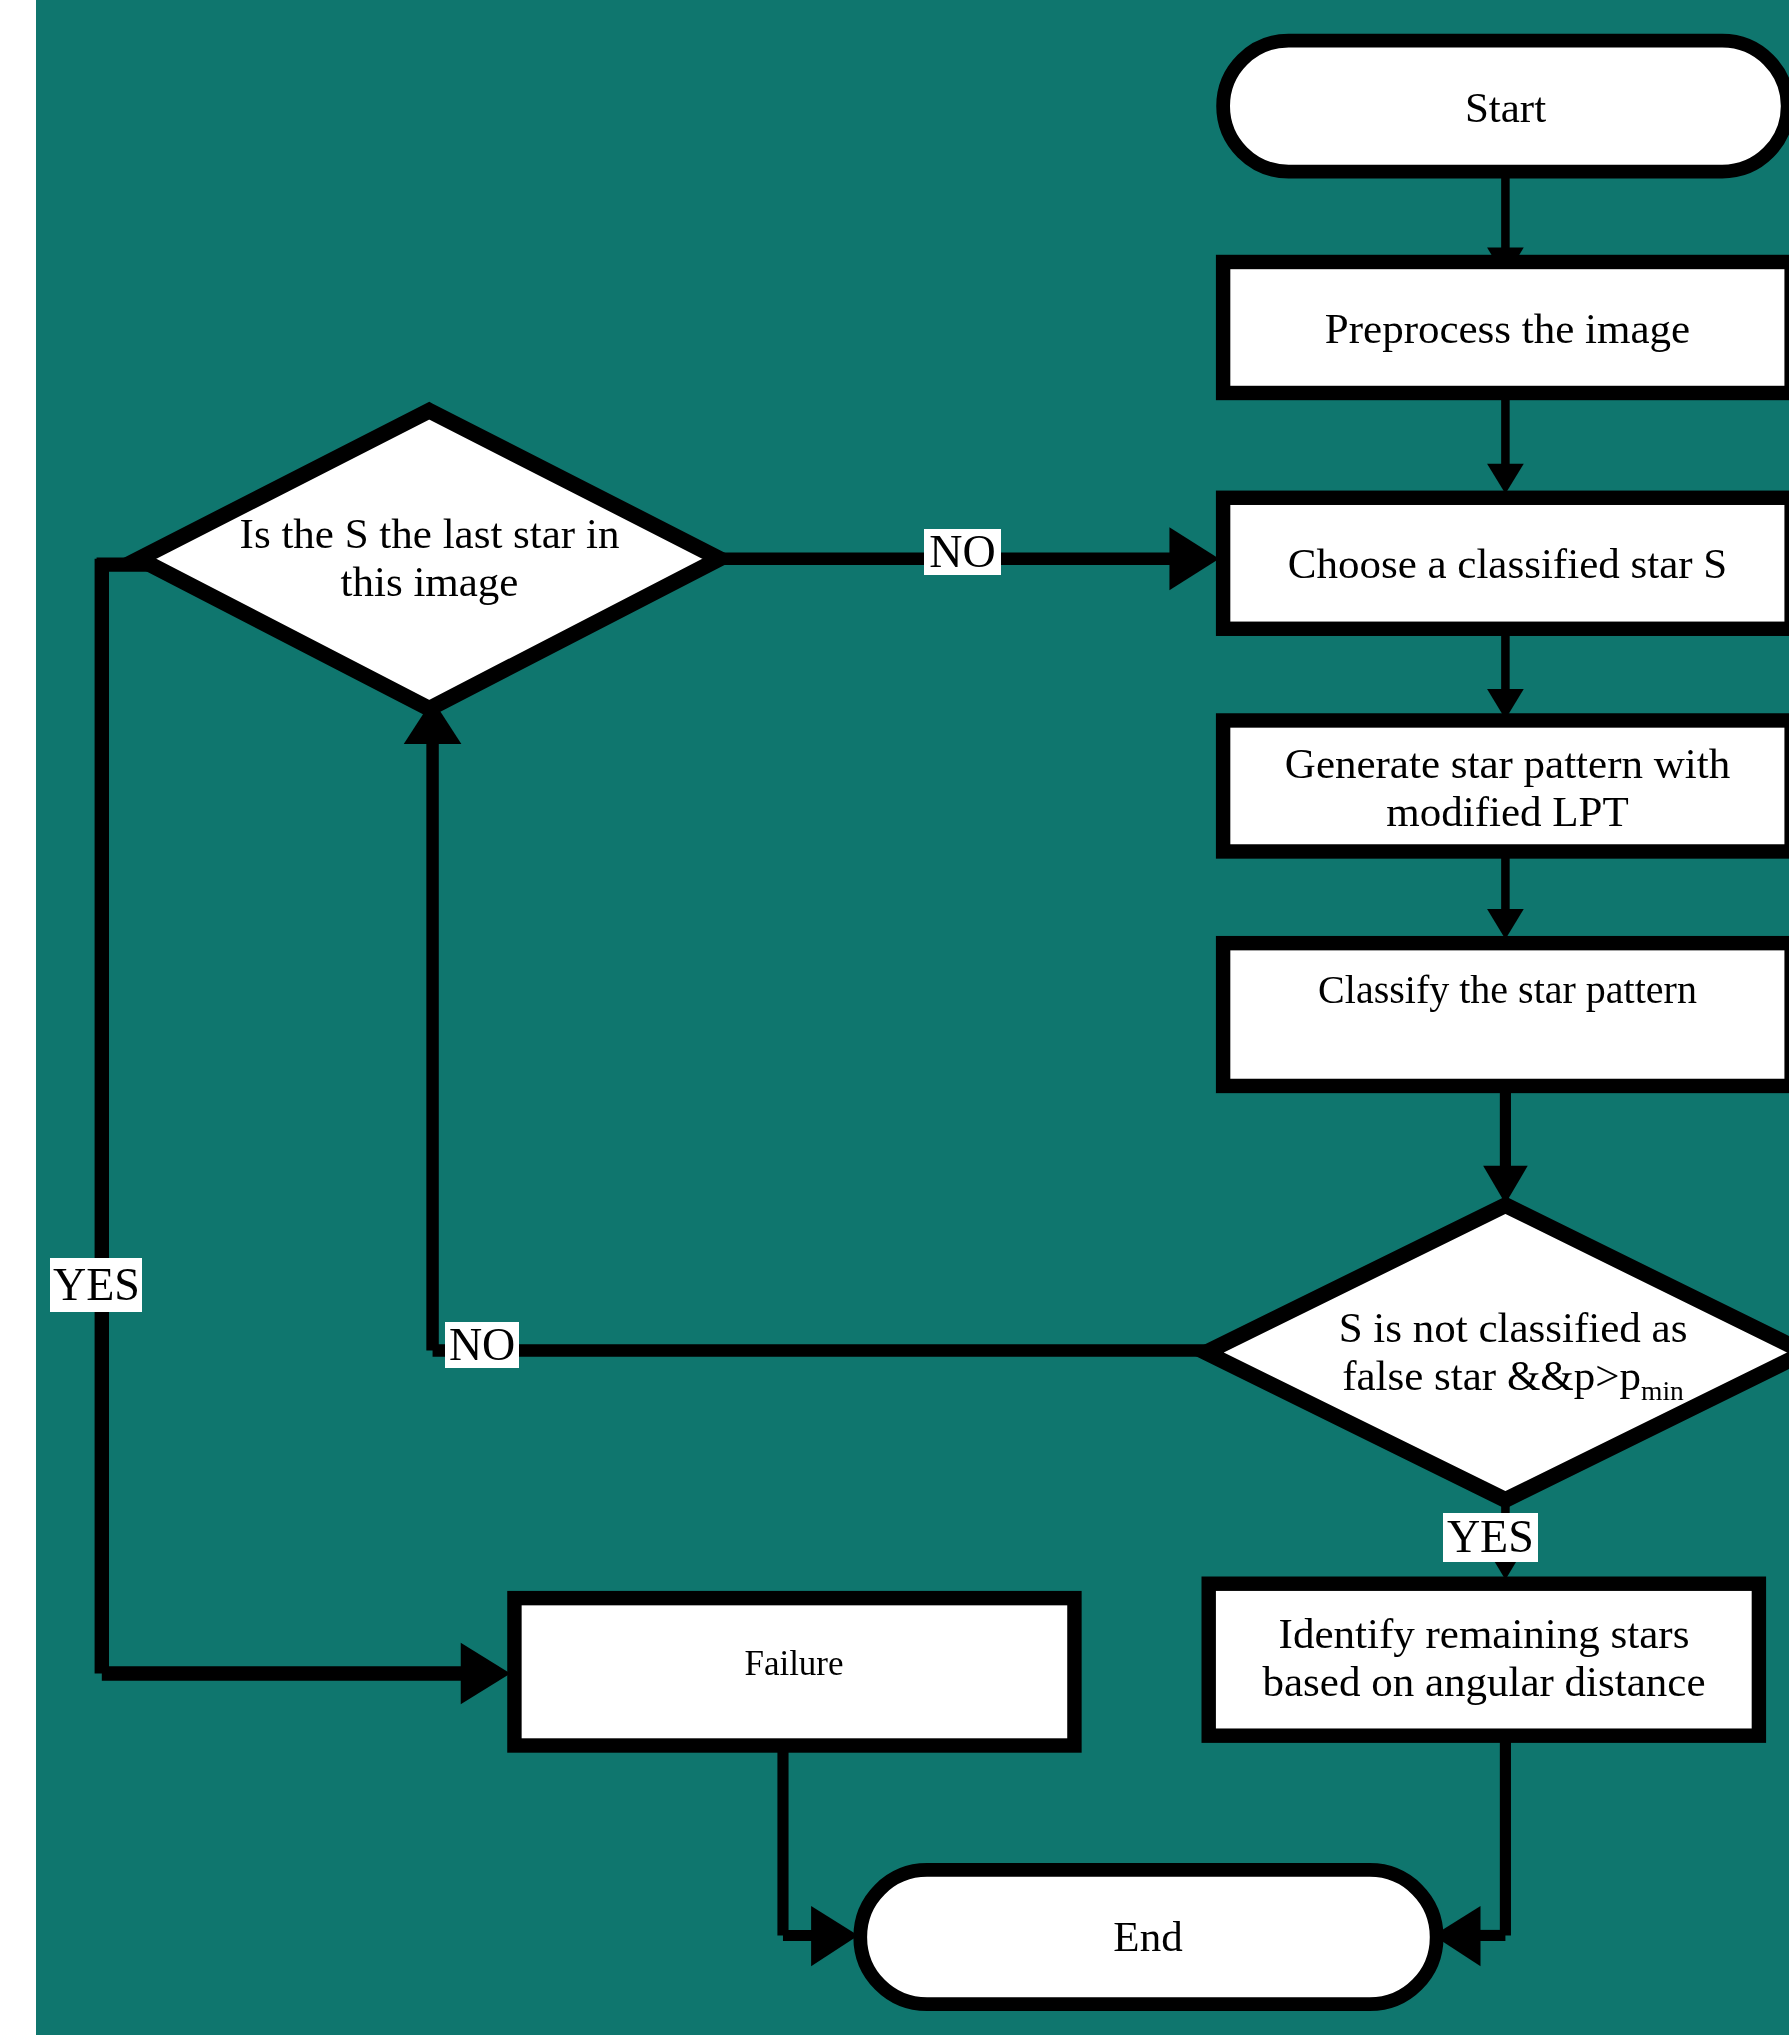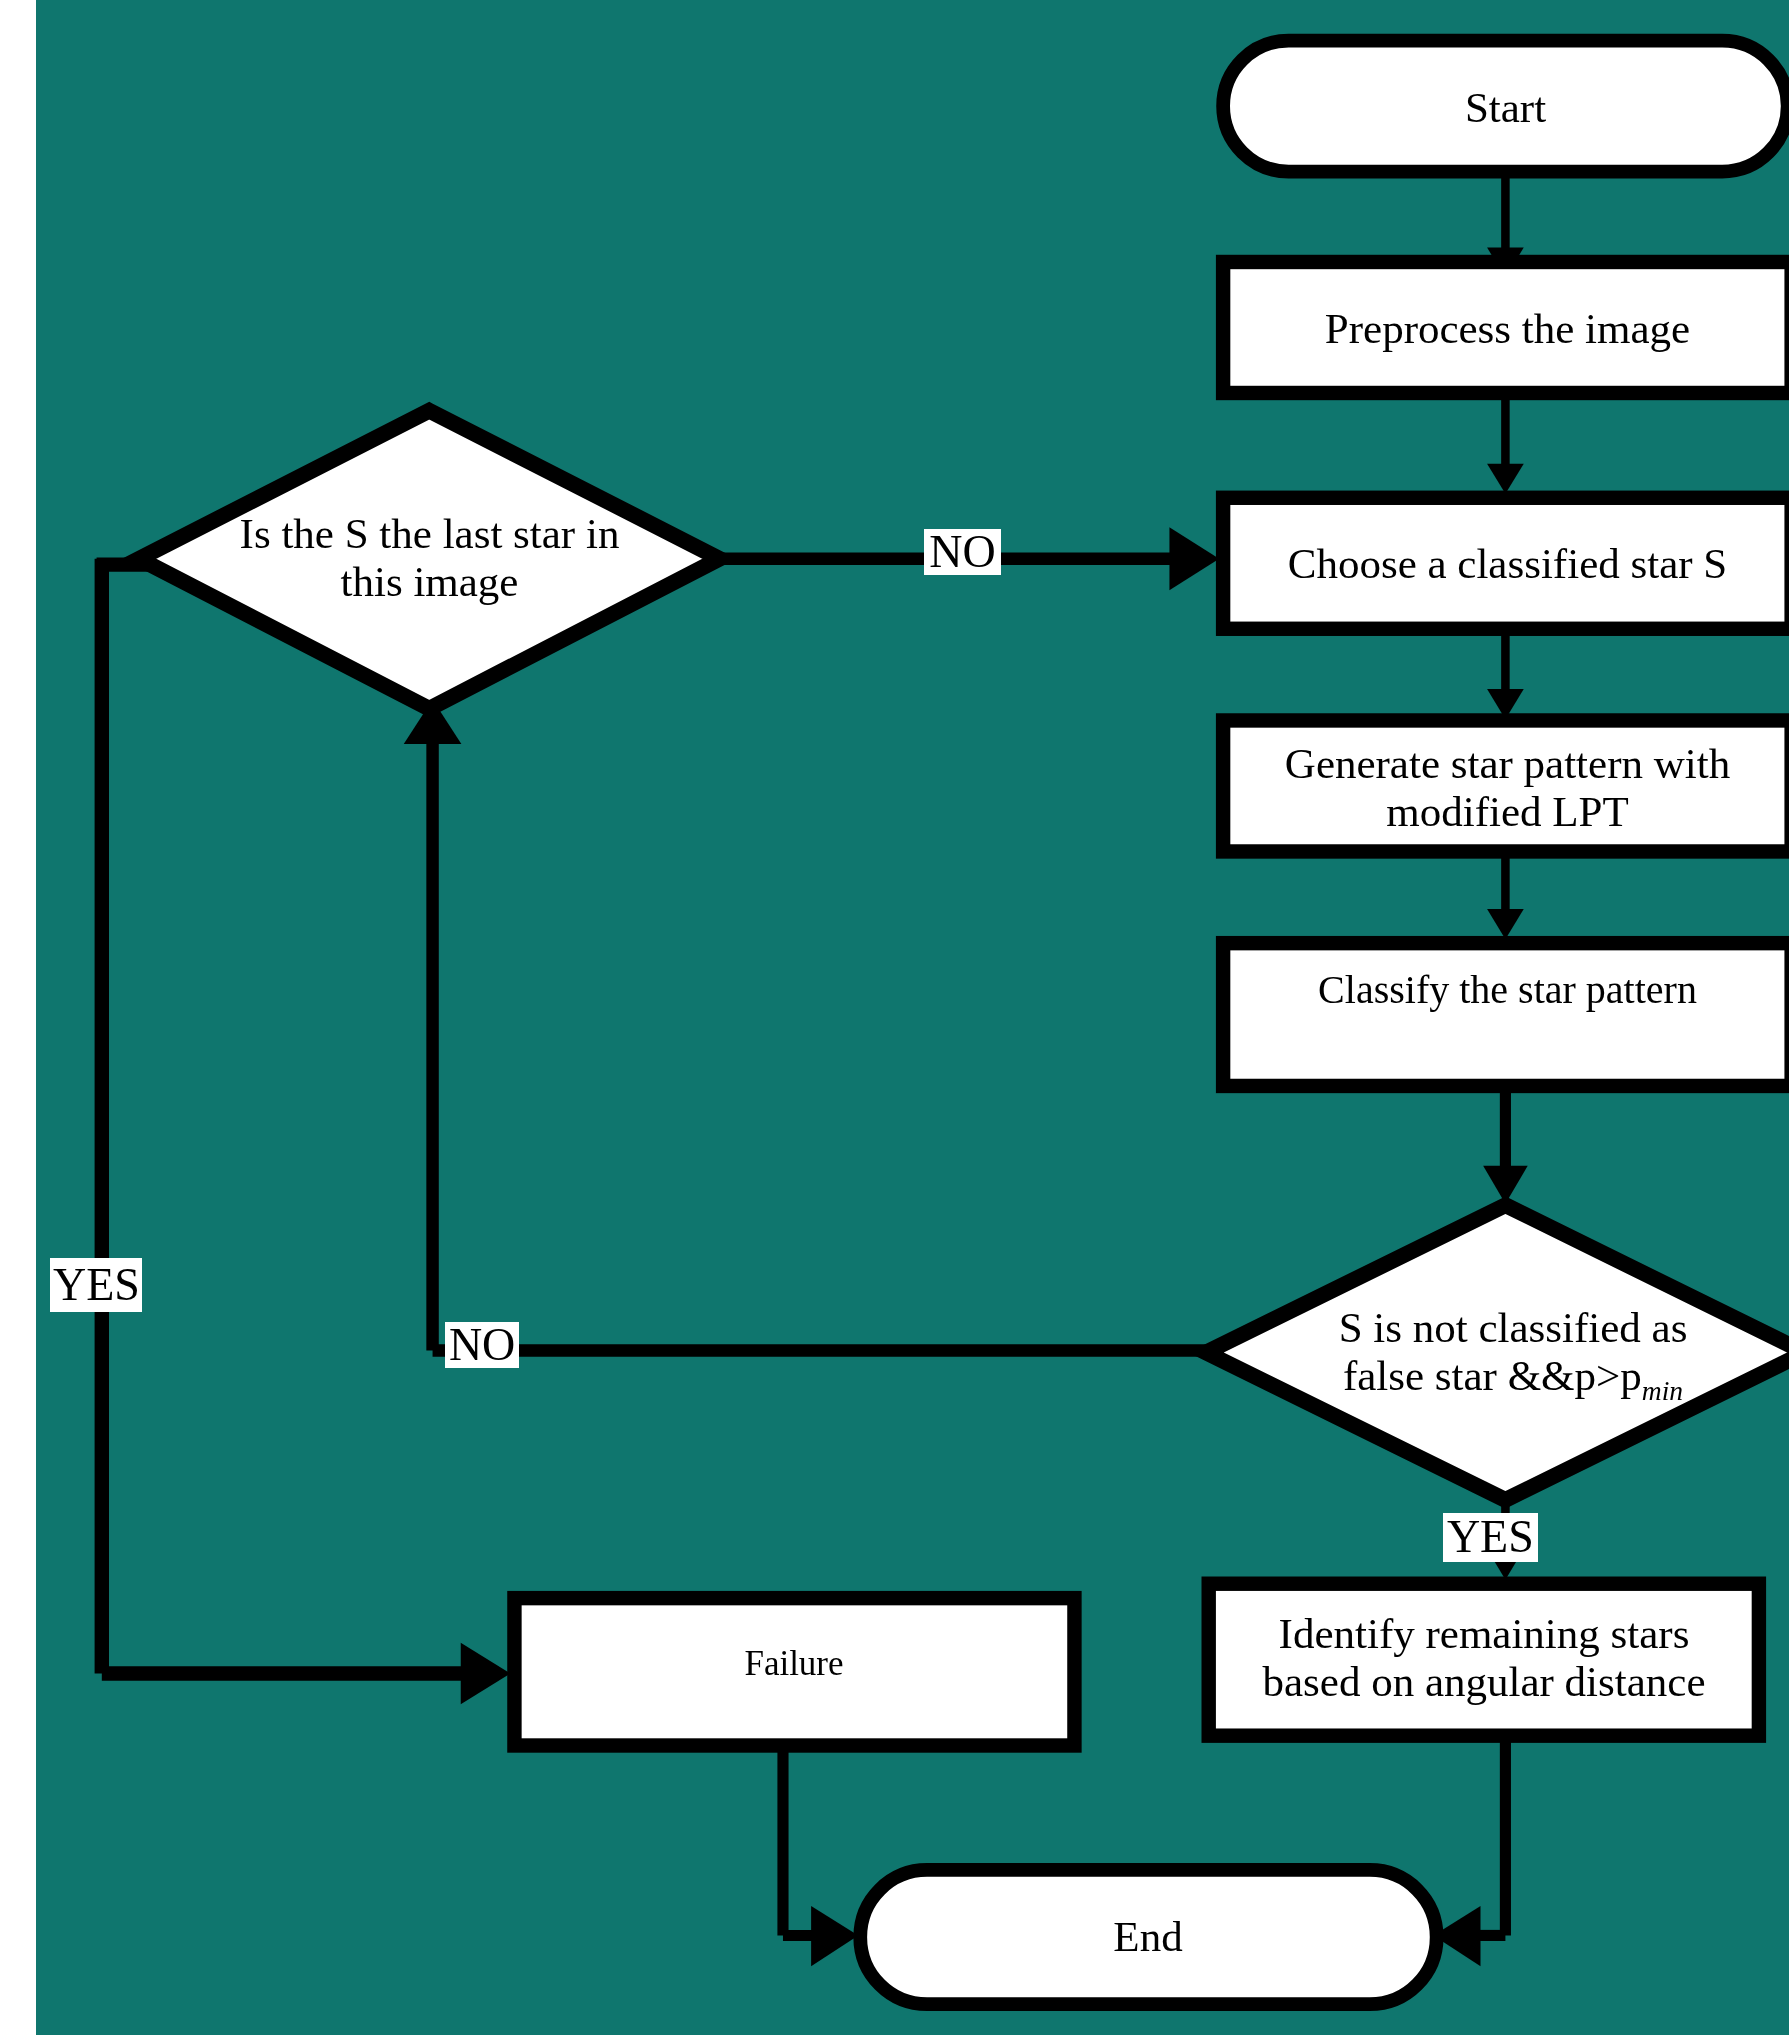--- a/index.html
+++ b/index.html
@@ -42,21 +42,20 @@
     position: absolute;
     color: #000000;
     font-family: "Liberation Serif", "DejaVu Serif", serif;
     background: #ffffff;
     white-space: nowrap;
     line-height: 1;
   }
   .sub {
     font-size: 0.64em;
     vertical-align: sub;
-    font-style: italic;
   }
 </style>
 </head>
 <body>
 
 <div id="canvas">
 
   <svg class="flow" viewBox="0 0 2732 3107" xmlns="http://www.w3.org/2000/svg">
 
     <g>

